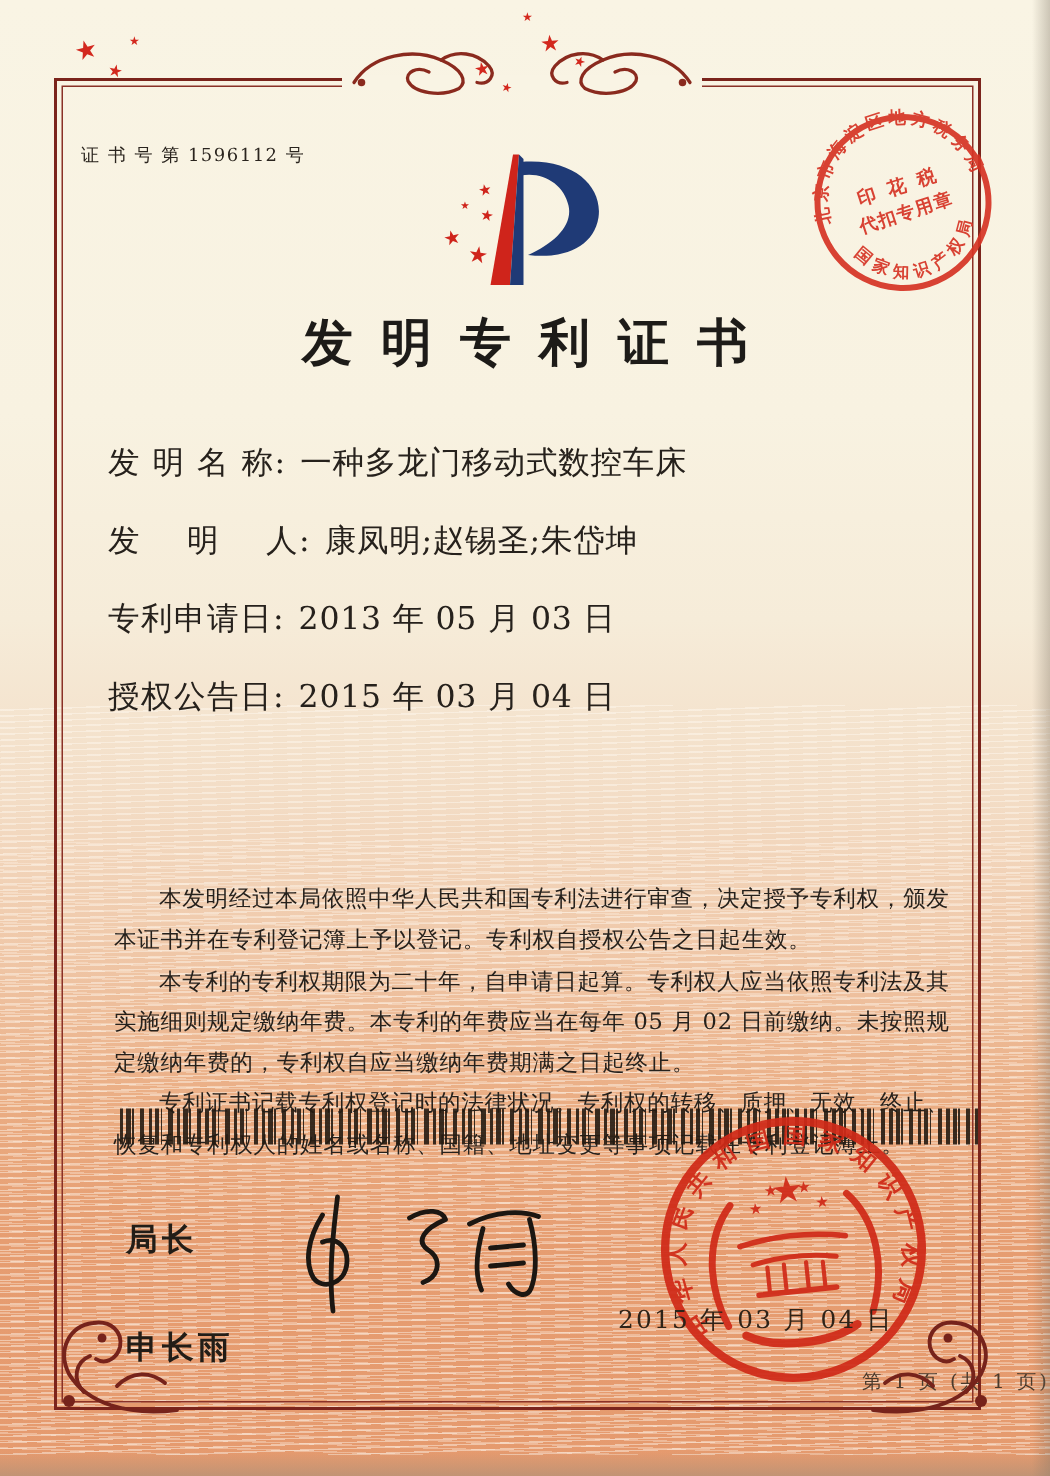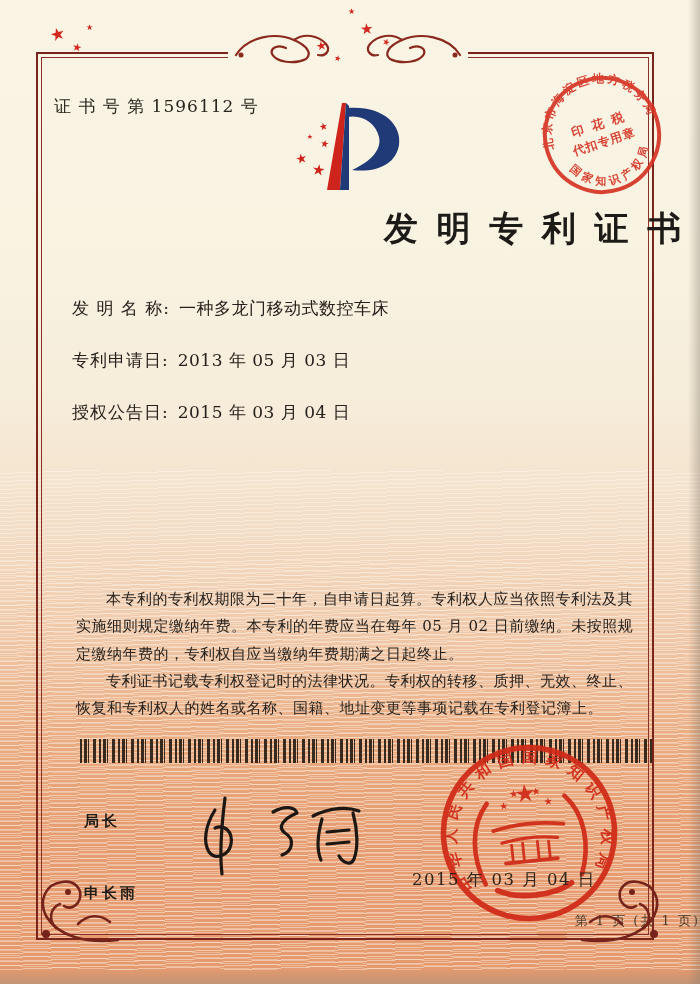--- a/index.html
+++ b/index.html
@@ -16,34 +16,34 @@
   .waves.w2{top:560px;height:410px;
     background:repeating-linear-gradient(182deg,rgba(255,244,232,0) 0 4px,rgba(255,244,232,.35) 4px 5px);}
   .edge-right{position:absolute;top:0;right:0;width:12px;height:100%;
     background:linear-gradient(90deg,rgba(120,110,95,0) 0,rgba(120,110,95,.35) 100%);}
   .edge-bottom{position:absolute;left:0;bottom:0;width:100%;height:16px;
     background:linear-gradient(180deg,rgba(120,110,95,0) 0,rgba(150,140,125,.45) 100%);}
   .frame-outer{position:absolute;left:36px;top:52px;right:46px;bottom:44px;
     border:2px solid #7b241c;}
   .frame-inner{position:absolute;inset:3px;border:1px solid #8a3127;}
   .abs{position:absolute;}
-  .cert-no{left:54px;top:95px;font-size:17px;letter-spacing:1px;color:#2a241e;white-space:pre;}
-  .title{left:0;top:206px;width:100%;text-align:right;font-size:34px;font-weight:600;
+  .cert-no{left:54px;top:95px;font-size:12px;letter-spacing:1px;color:#2a241e;white-space:pre;}
+  .title{left:0;top:206px;width:100%;text-align:center;font-size:34px;font-weight:600;
     letter-spacing:.55em;text-indent:.55em;color:#1d1b18;}
   .fields{left:72px;top:297px;width:560px;}
-  .frow{margin-bottom:30px;font-size:17px;line-height:22px;white-space:nowrap;}
+  .frow{margin-bottom:30px;font-size:21px;line-height:22px;white-space:nowrap;}
   .flabel{white-space:pre;letter-spacing:1px;}
   .fvalue{margin-left:9px;letter-spacing:.5px;}
   .body-text{left:76px;top:586px;width:568px;font-size:15px;line-height:1.82;color:#26211c;}
   .body-text p{margin:0;text-indent:2em;letter-spacing:.5px;}
   .barcode{left:80px;top:739px;width:572px;height:24px;opacity:.9;
     background:repeating-linear-gradient(90deg,
       #241a11 0 2px,transparent 2px 4px,#241a11 4px 7px,transparent 7px 8px,
       #241a11 8px 9px,transparent 9px 13px,#241a11 13px 16px,transparent 16px 19px);}
-  .signer{left:84px;font-size:15px;letter-spacing:3px;color:#221d17;font-weight:600;font-family:Liberation Serif, serif;}
+  .signer{left:84px;font-size:21px;letter-spacing:3px;color:#221d17;font-weight:600;font-family:Liberation Serif, serif;}
   .seal-date{left:412px;top:869px;font-size:16.5px;letter-spacing:1.5px;color:#2e2318;z-index:7;white-space:pre;}
   .footer{left:0;top:912px;width:100%;text-align:right;font-size:13px;letter-spacing:2px;color:#4a3a2c;}
   .star{position:absolute;color:#d3281e;line-height:1;}
   .svg-abs{position:absolute;}
   .tax-stamp{transform:rotate(-18deg);opacity:.92;z-index:6;}
   .big-seal{opacity:.93;z-index:6;transform:rotate(-6deg);}
   .sig{z-index:5;}
 </style>
 </head>
 <body>
@@ -109,28 +109,32 @@
     <text x="65" y="76" font-size="12" fill="#d63425" text-anchor="middle" font-weight="bold" letter-spacing="1">代扣专用章</text>
   </svg>
 
   <div class="abs title">发明专利证书</div>
 
   <div class="abs fields">
     <div class="frow">
       <span class="flabel">发 明 名 称:</span><span class="fvalue">一种多龙门移动式数控车床</span>
     </div>
     <div class="frow">
+      <span class="flabel">发    明    人:</span><span class="fvalue">康凤明;赵锡圣;朱岱坤</span>
+    </div>
+    <div class="frow">
       <span class="flabel">专利申请日:</span><span class="fvalue">2013 年 05 月 03 日</span>
     </div>
     <div class="frow">
       <span class="flabel">授权公告日:</span><span class="fvalue">2015 年 03 月 04 日</span>
     </div>
   </div>
 
   <div class="abs body-text">
+    <p>本发明经过本局依照中华人民共和国专利法进行审查，决定授予专利权，颁发本证书并在专利登记簿上予以登记。专利权自授权公告之日起生效。</p>
     <p>本专利的专利权期限为二十年，自申请日起算。专利权人应当依照专利法及其实施细则规定缴纳年费。本专利的年费应当在每年 05 月 02 日前缴纳。未按照规定缴纳年费的，专利权自应当缴纳年费期满之日起终止。</p>
     <p>专利证书记载专利权登记时的法律状况。专利权的转移、质押、无效、终止、恢复和专利权人的姓名或名称、国籍、地址变更等事项记载在专利登记簿上。</p>
   </div>
 
   <div class="abs barcode"></div>
 
   <div class="abs signer" style="top:812px;">局长</div>
   <div class="abs signer" style="top:884px;">申长雨</div>
 
   <svg class="svg-abs sig" style="left:185px;top:792px;" width="185" height="88" viewBox="0 0 185 88">

